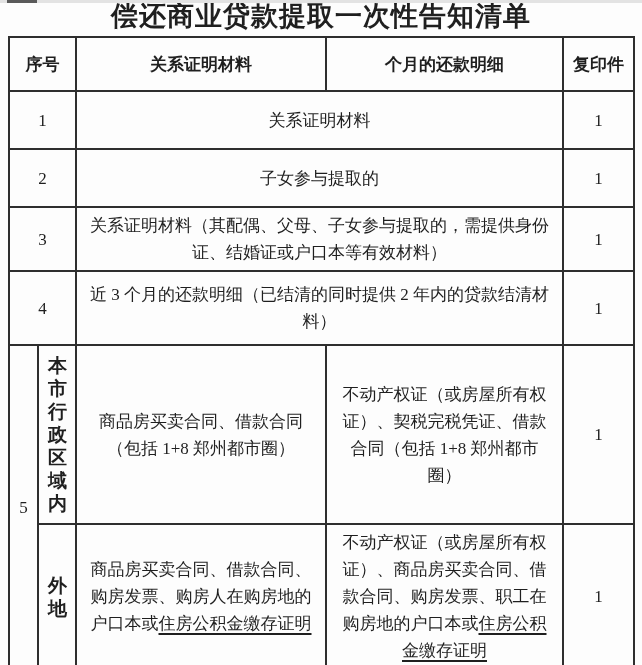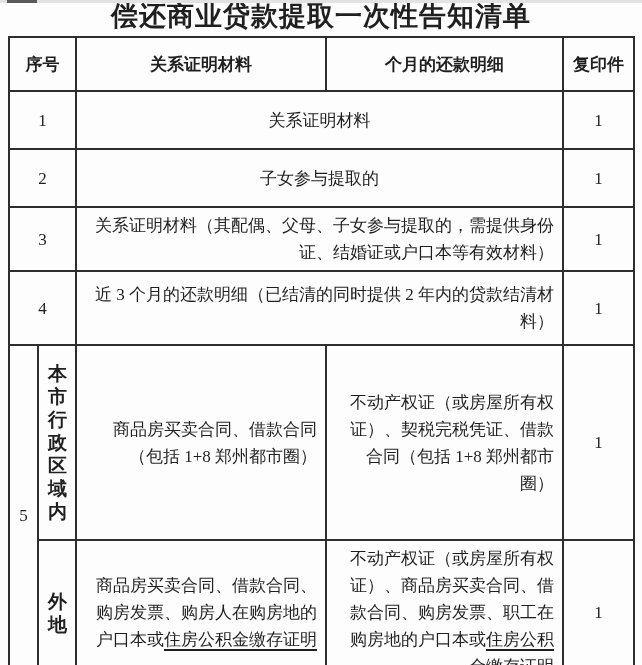--- a/index.html
+++ b/index.html
@@ -41,35 +41,35 @@
   }
   .checklist td {
     border: 2px solid #2e2e2e;
     font-size: 17px;
     line-height: 27px;
     vertical-align: middle;
     padding: 4px 8px;
     overflow: hidden;
   }
   .c   { text-align: center; }
-  .left{ text-align: right; }
+  .left{ text-align: center; }
   .bold{ font-weight: bold; }
   .num { font-size: 16px; font-family: "Liberation Serif", "DejaVu Serif", serif; }
 
   tr.r-header { height: 54px; margin-left: 32px; }
   tr.r1 { height: 58px; }
   tr.r2 { height: 58px; }
   tr.r3 { height: 59px; }
   tr.r4 { height: 74px; }
   tr.r5a { height: 172px; }
   tr.r5b { height: 140px; }
 
   .vert {
     width: 21px;
-    margin: 12px auto;
+    margin: 4px auto;
     word-break: break-all;
     font-weight: bold;
     font-size: 19px;
     line-height: 23px;
     text-align: center;
   }
   .u {
     text-decoration: underline;
     text-decoration-thickness: 1.5px;
     text-underline-offset: 4px;

